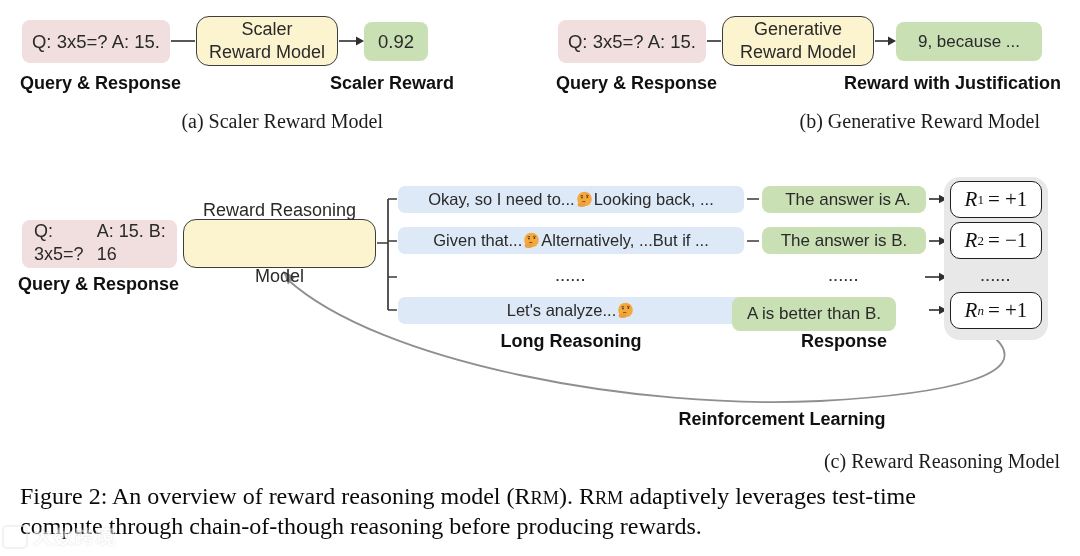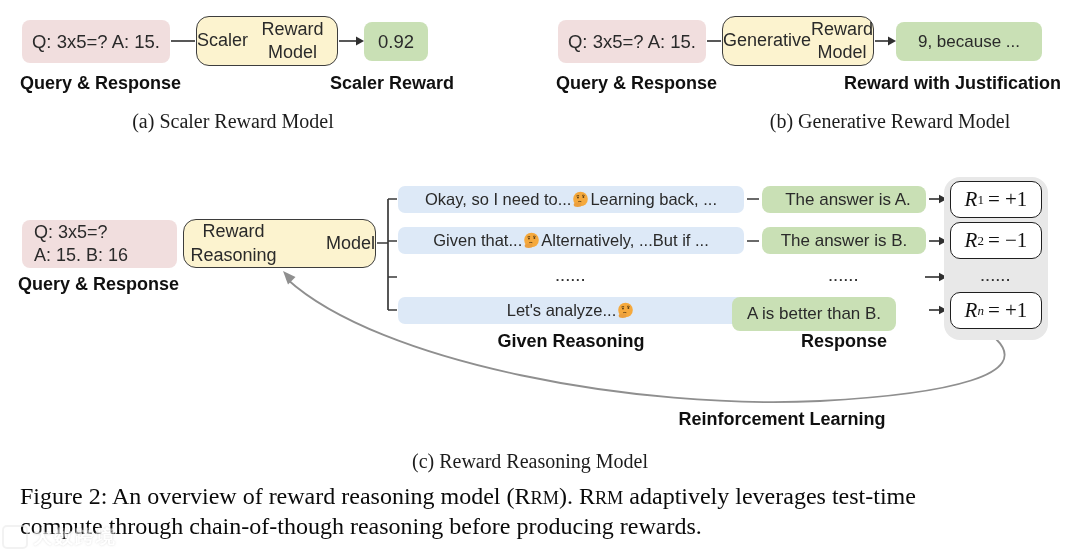--- a/index.html
+++ b/index.html
@@ -2,25 +2,25 @@
 <html><head>
 <meta charset="utf-8">
 <style>
   html,body{margin:0;padding:0;background:#ffffff;}
   .stage{position:relative;width:1080px;height:556px;background:#fff;overflow:hidden;
          font-family:"Liberation Sans",sans-serif;color:#2a2a2a;}
   .abs{position:absolute;box-sizing:border-box;}
   .box{display:flex;align-items:center;justify-content:center;text-align:center;}
   .pink{background:#f1dede;border-radius:8px;font-size:18.5px;}
   .yellow{background:#fcf3cf;border:1.6px solid #3d3d3d;border-radius:13px;
-          font-size:18px;line-height:1.28;}
+          font-size:18px;line-height:1.28;flex-direction:column;}
   .green{background:#c9e0b5;border-radius:8px;font-size:17px;}
   .blue{background:#dde9f7;border-radius:7px;font-size:16.5px;white-space:nowrap;}
   .blabel{font-weight:bold;font-size:18px;color:#101010;white-space:nowrap;}
-  .serifcap{font-family:"Liberation Serif",serif;font-size:20px;color:#1c1c1c;text-align:center;white-space:nowrap;}
+  .serifcap{font-family:"Liberation Serif",serif;font-size:20px;color:#1c1c1c;text-align:right;white-space:nowrap;}
   .graybg{background:#e8e8e8;border-radius:16px;}
   .rbox{background:#ffffff;border:1.7px solid #1f1f1f;border-radius:10px;
         display:flex;align-items:center;justify-content:center;
         font-family:"Liberation Serif",serif;font-size:21px;color:#111;white-space:nowrap;}
   .rvar{font-style:italic;}
   .rsub{font-size:13px;vertical-align:-4px;}
   .req{margin-left:4px;}
   .dots{font-weight:bold;font-size:13px;letter-spacing:1.5px;color:#2f2f2f;text-align:center;}
   .figline{font-family:"Liberation Serif",serif;font-size:24px;color:#0a0a0a;white-space:nowrap;}
   .sc{font-size:0.76em;}
@@ -82,41 +82,41 @@
   <div class="abs box yellow" style="left:722px;top:16px;width:152px;height:50px;">
     <span>Generative</span>
     <span>Reward Model</span>
   </div>
   <div class="abs box green" style="left:896px;top:22px;width:146px;height:39px;font-size:17px;">9, because ...</div>
   <div class="abs blabel" style="left:556px;top:73px;">Query &amp; Response</div>
   <div class="abs serifcap" style="left:740px;top:110px;width:300px;">(b) Generative Reward Model</div>
   <div class="abs blabel" style="left:844px;top:73px;">Reward with Justification</div>
 
   <div class="abs pink" style="left:22px;top:220px;width:155px;height:48px;border-radius:8px;
-       display:flex;flex-direction:column;justify-content:center;padding-left:12px;
+       display:flex;justify-content:center;padding-left:12px;
        font-size:18px;line-height:1.3;">
     <span>Q: 3x5=?</span>
     <span>A: 15. B: 16</span>
   </div>
   <div class="abs blabel" style="left:18px;top:274px;">Query &amp; Response</div>
   <div class="abs box yellow" style="left:183px;top:219px;width:193px;height:49px;gap:43px;">
     <span>Reward Reasoning</span>
     <span>Model</span>
   </div>
 
   <div class="abs box blue" style="left:398px;top:186px;width:346px;height:27px;">
     <span>Okay, so I need to...</span>
       <svg class="emoji" viewBox="0 0 20 20">
         <circle cx="10" cy="9.4" r="8.6" fill="#f5a93d"></circle>
         <circle cx="7" cy="7.6" r="1.1" fill="#5b3c13"></circle>
         <circle cx="13.4" cy="7" r="1.1" fill="#5b3c13"></circle>
         <path d="M5.2 5.9 Q6.8 4.9 8.4 5.5 M11.8 5.2 Q13.4 4.6 14.9 5.3 M7.2 12.6 Q9.2 11.9 11 12.6" stroke="#5b3c13" stroke-width="1" fill="none"></path>
         <ellipse cx="6.6" cy="16.2" rx="4.6" ry="2.6" fill="#eb9f3e"></ellipse>
       </svg>
-      <span>Learning back, ...</span>
+      <span>Looking back, ...</span>
   </div>
   <div class="abs box blue" style="left:398px;top:227px;width:346px;height:27px;">
     <span>Given that...</span>
       <svg class="emoji" viewBox="0 0 20 20">
         <circle cx="10" cy="9.4" r="8.6" fill="#f5a93d"></circle>
         <circle cx="7" cy="7.6" r="1.1" fill="#5b3c13"></circle>
         <circle cx="13.4" cy="7" r="1.1" fill="#5b3c13"></circle>
         <path d="M5.2 5.9 Q6.8 4.9 8.4 5.5 M11.8 5.2 Q13.4 4.6 14.9 5.3 M7.2 12.6 Q9.2 11.9 11 12.6" stroke="#5b3c13" stroke-width="1" fill="none"></path>
         <ellipse cx="6.6" cy="16.2" rx="4.6" ry="2.6" fill="#eb9f3e"></ellipse>
       </svg>
@@ -150,21 +150,21 @@
       <span class="rsub">2</span>
       <span class="req">= −1</span>
   </div>
   <div class="abs dots" style="left:944px;top:269px;width:104px;">......</div>
   <div class="abs rbox" style="left:950px;top:292px;width:92px;height:37px;">
     <span class="rvar">R</span>
       <span class="rsub" style="font-style:italic;">n</span>
       <span class="req">= +1</span>
   </div>
 
-  <div class="abs blabel" style="left:398px;top:331px;width:346px;text-align:center;">Given Reasoning</div>
+  <div class="abs blabel" style="left:398px;top:331px;width:346px;text-align:center;">Long Reasoning</div>
   <div class="abs blabel" style="left:762px;top:331px;width:164px;text-align:center;">Response</div>
   <div class="abs blabel" style="left:640px;top:409px;width:284px;text-align:center;">Reinforcement Learning</div>
   <div class="abs serifcap" style="left:0px;top:450px;width:1060px;">(c) Reward Reasoning Model</div>
 
   <div class="abs figline" style="left:20px;top:483px;">
     <span>Figure 2:  An overview of reward reasoning model (R</span><span class="sc">RM</span><span>).  R</span><span class="sc">RM</span><span> adaptively leverages test-time</span>
   </div>
   <div class="abs figline" style="left:20px;top:513px;">compute through chain-of-though reasoning before producing rewards.</div>
 
   <div class="abs wm" style="left:2px;top:524px;">

